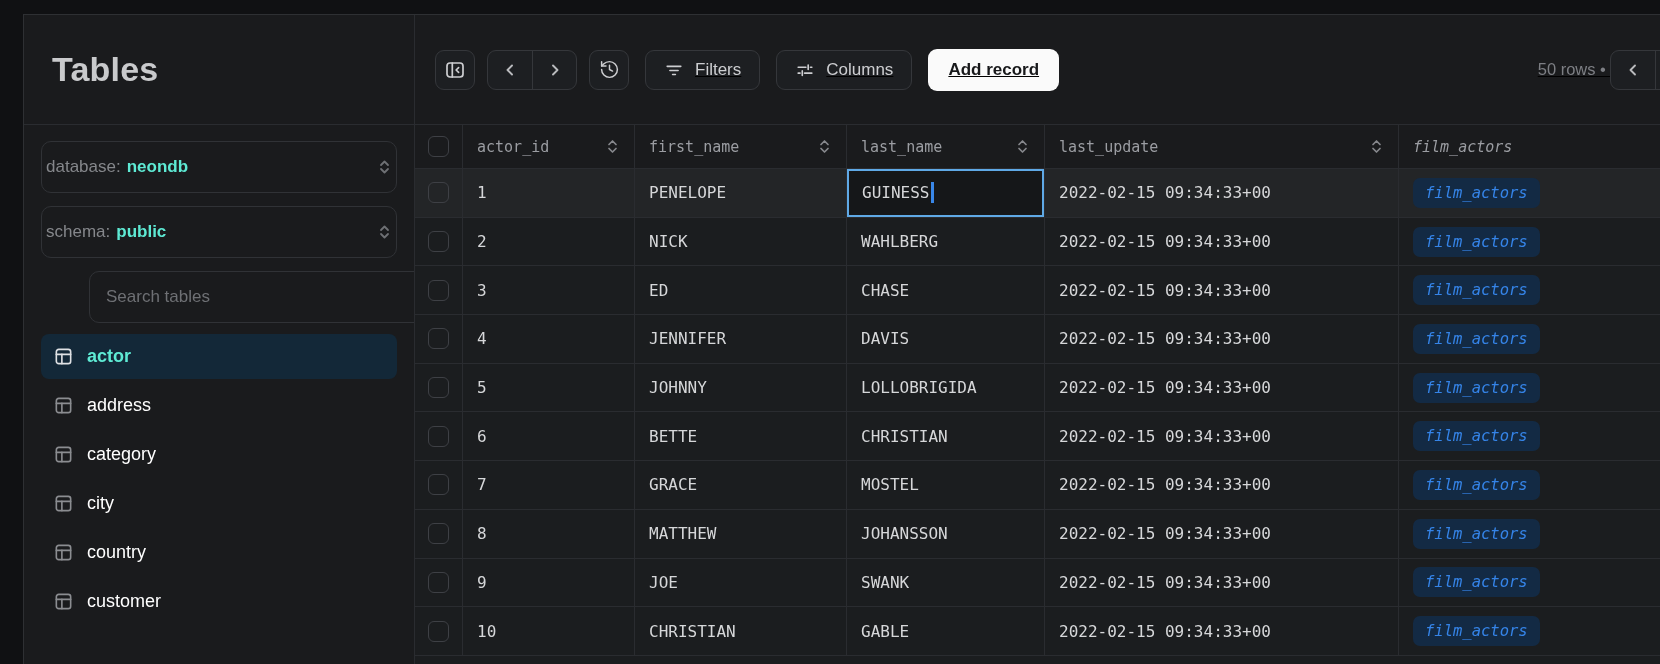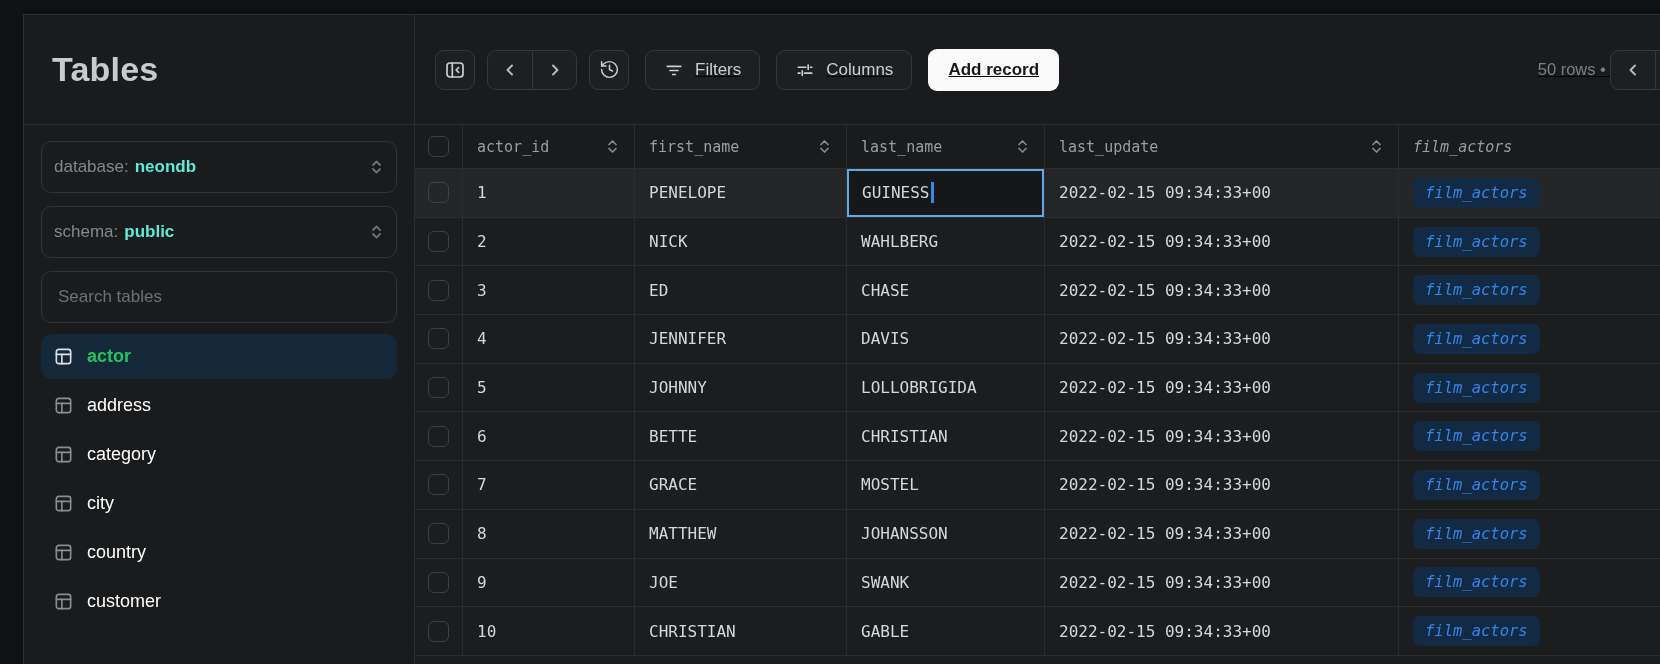--- a/index.html
+++ b/index.html
@@ -10,32 +10,32 @@
   .app { position:absolute; left:23px; top:14px; right:0; bottom:0;
     background:#1a1b1d; border-left:1px solid #2e3033; border-top:1px solid #2e3033;
     display:flex; }
 
   
   .sidebar { width:391px; flex:none; border-right:1px solid #2a2c30; display:flex; flex-direction:column; }
   .sidebar-head { height:110px; flex:none; border-bottom:1px solid #2a2c30; display:flex; align-items:center; padding-left:28px; }
   .sidebar-title { font-size:34px; font-weight:700; color:#c9cacc; letter-spacing:.2px; }
   .sidebar-body { padding:16px 17px 0 17px; overflow:hidden; }
   .control { height:52px; border:1px solid #303236; border-radius:10px; display:flex; align-items:center;
-    padding:0 12px; margin-bottom:13px; color:#85878b; font-size:17px; background:transparent; cursor:pointer; }
+    padding:0 4px; margin-bottom:13px; color:#85878b; font-size:17px; background:transparent; cursor:pointer; }
   .control .val { color:#5eead4; font-weight:700; margin-left:6px; }
   .control .grow { flex:1; }
   .select-chev { color:#6e7074; flex:none; }
   .search-input { width:100%; height:52px; border:1px solid #303236; border-radius:10px; background:transparent;
-    padding:0 16px; color:#d6d7d9; font-size:17px; font-family:"Liberation Sans",sans-serif; outline:none; margin-bottom:11px; }
+    padding:0 16px; color:#d6d7d9; font-size:17px; font-family:"Liberation Sans",sans-serif; outline:none; margin-bottom:11px;margin-left:48px; }
   .search-input::placeholder { color:#6e7074; }
   .tables-list { display:flex; flex-direction:column; gap:4px; }
   .table-item { height:45px; border-radius:8px; display:flex; align-items:center; gap:13px;
     padding:0 12px; color:#ffffff; font-size:18px; cursor:pointer; }
   .table-item svg { flex:none; stroke:#8b8d91; }
-  .table-item.active { background:#132838; color:#22c55e; font-weight:700;border-radius:11px; }
+  .table-item.active { background:#132838; color:#5eead4; font-weight:700; }
   .table-item.active svg { stroke:#dfe1e4; }
 
   
   .main { flex:1; min-width:0; display:flex; flex-direction:column; position:relative; }
   .toolbar { height:110px; flex:none; border-bottom:1px solid #2a2c30; display:flex; align-items:center;
     padding-left:20px; position:relative;text-decoration:underline; }
   .tbtn { height:40px; background:#1d1f22; border:1px solid #35373b; border-radius:9px;
     display:flex; align-items:center; justify-content:center; color:#cdced1; cursor:pointer; }
   .tbtn.icon-only { width:40px; flex:none; }
   .tbtn.labeled { padding:0 18px; gap:11px; font-size:17px; }

